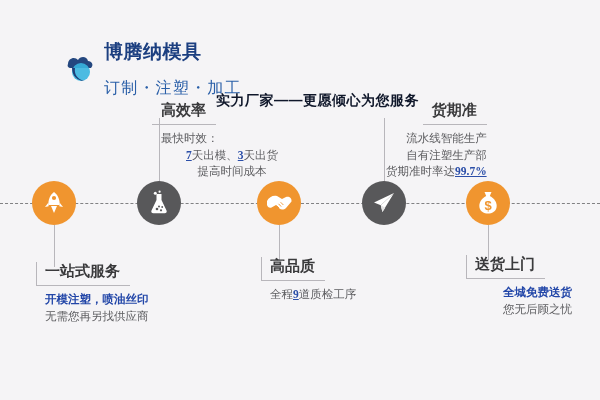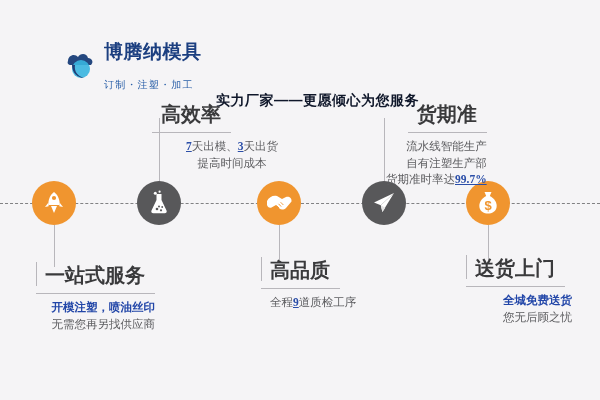--- a/index.html
+++ b/index.html
@@ -41,21 +41,21 @@
   .logo-name {
     font-family: "Liberation Sans", "DejaVu Sans", sans-serif;
     font-weight: bold;
     font-size: 19px;
     color: #1c3f80;
     letter-spacing: 0.5px;
     display: block;
   }
   .logo-sub {
     font-family: "Liberation Sans", "DejaVu Sans", sans-serif;
-    font-size: 10px;
+    font-size: 16px;
     color: #2a5fa8;
     letter-spacing: 1.2px;
     display: block;
     margin-top: 19px;
   }
   .main-title {
     position: absolute;
     left: 216px;
     top: 48px;
     font-family: "Liberation Sans", "DejaVu Sans", sans-serif;
@@ -95,21 +95,21 @@
     position: absolute;
     width: 0;
     border-left: 1.5px solid #b8b6bb;
   }
 
   
   .block { position: absolute; }
   .block .head {
     font-family: Liberation Sans, sans-serif;
     font-weight: bold;
-    font-size: 20px;
+    font-size: 15px;
     color: #3a3a3c;
     padding: 0 10px 4px 9px;
     border-bottom: 1.2px solid #b8b6bb;
     display: inline-block;
     white-space: nowrap;
   }
   .block .body {
     padding-left: 9px;
     padding-top: 5px;
     font-family: "Liberation Serif", "DejaVu Serif", serif;
@@ -216,32 +216,33 @@
   <div class="node orange" style="left:466px; top:181px;">
     <span>
       <svg width="26" height="26" viewBox="0 0 26 26" aria-hidden="true">
         <path d="M9.5 2 L16.5 2 L14.8 6 L11.2 6 Z" fill="#ffffff"></path>
         <path d="M11.2 6 L14.8 6 C19.5 8.5, 22.5 13, 21.5 17.5 C20.6 21.5, 17 23.5, 13 23.5 C9 23.5, 5.4 21.5, 4.5 17.5 C3.5 13, 6.5 8.5, 11.2 6 Z" fill="#ffffff"></path>
         <text x="13" y="19.6" font-family="Liberation Sans, sans-serif" font-size="13" font-weight="bold" fill="#f0952f" text-anchor="middle">$</text>
       </svg>
     </span>
   </div>
 
-  <div class="block" style="left:36px; top:262px;text-align:right;">
+  <div class="block" style="left:36px; top:262px;">
     <div class="rule-left" style="height:24px;"></div>
     <div class="head">一站式服务</div>
     <div class="body">
       <span class="ln hl-strong">开模注塑，喷油丝印</span>
       <span class="ln">无需您再另找供应商</span>
     </div>
   </div>
 
   <div class="block" style="left:152px; top:101px;">
     <div class="head">高效率</div>
     <div class="body">
+      <span class="ln">最快时效：</span>
       <span class="ln center"><span class="hl">7</span><span>天出模、</span><span class="hl">3</span><span>天出货</span></span>
       <span class="ln center">提高时间成本</span>
     </div>
   </div>
 
   <div class="block" style="left:261px; top:257px;">
     <div class="rule-left" style="height:24px;"></div>
     <div class="head">高品质</div>
     <div class="body">
       <span class="ln"><span>全程</span><span class="hl">9</span><span>道质检工序</span></span>

